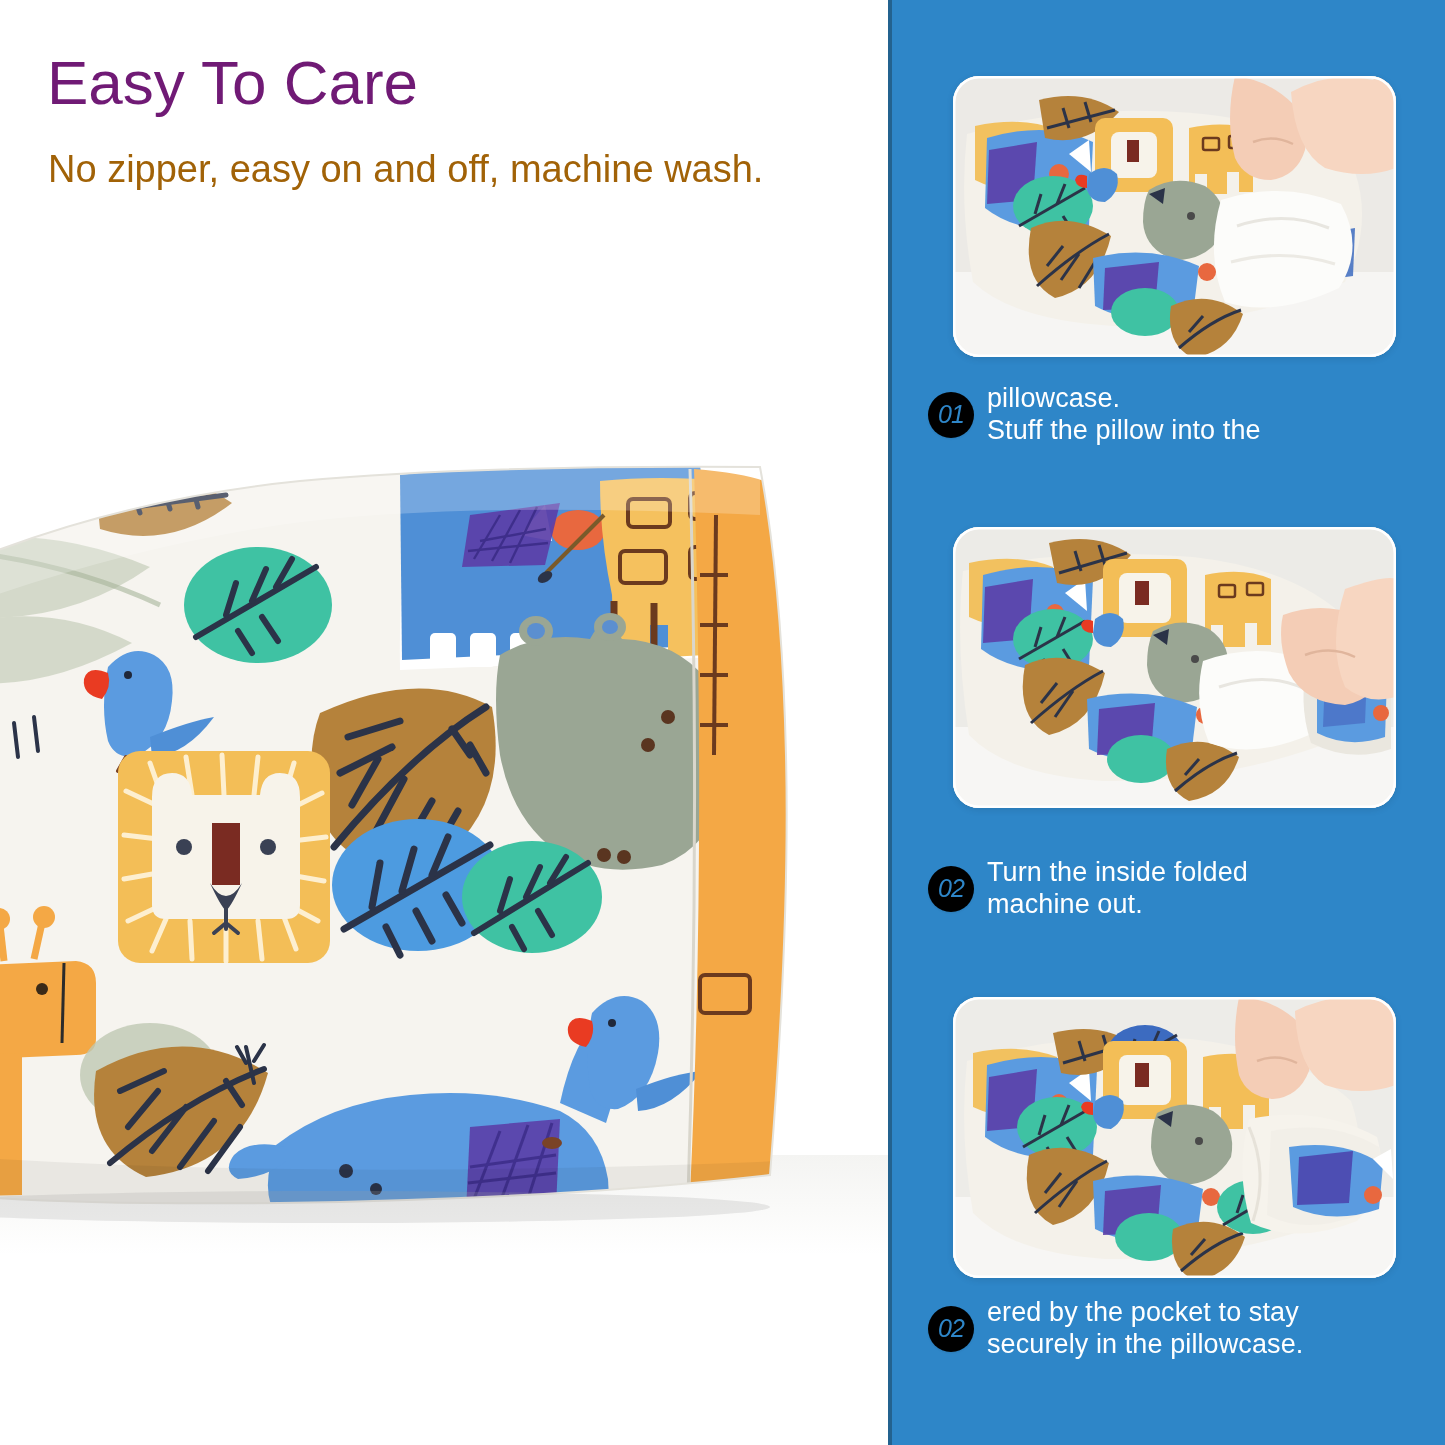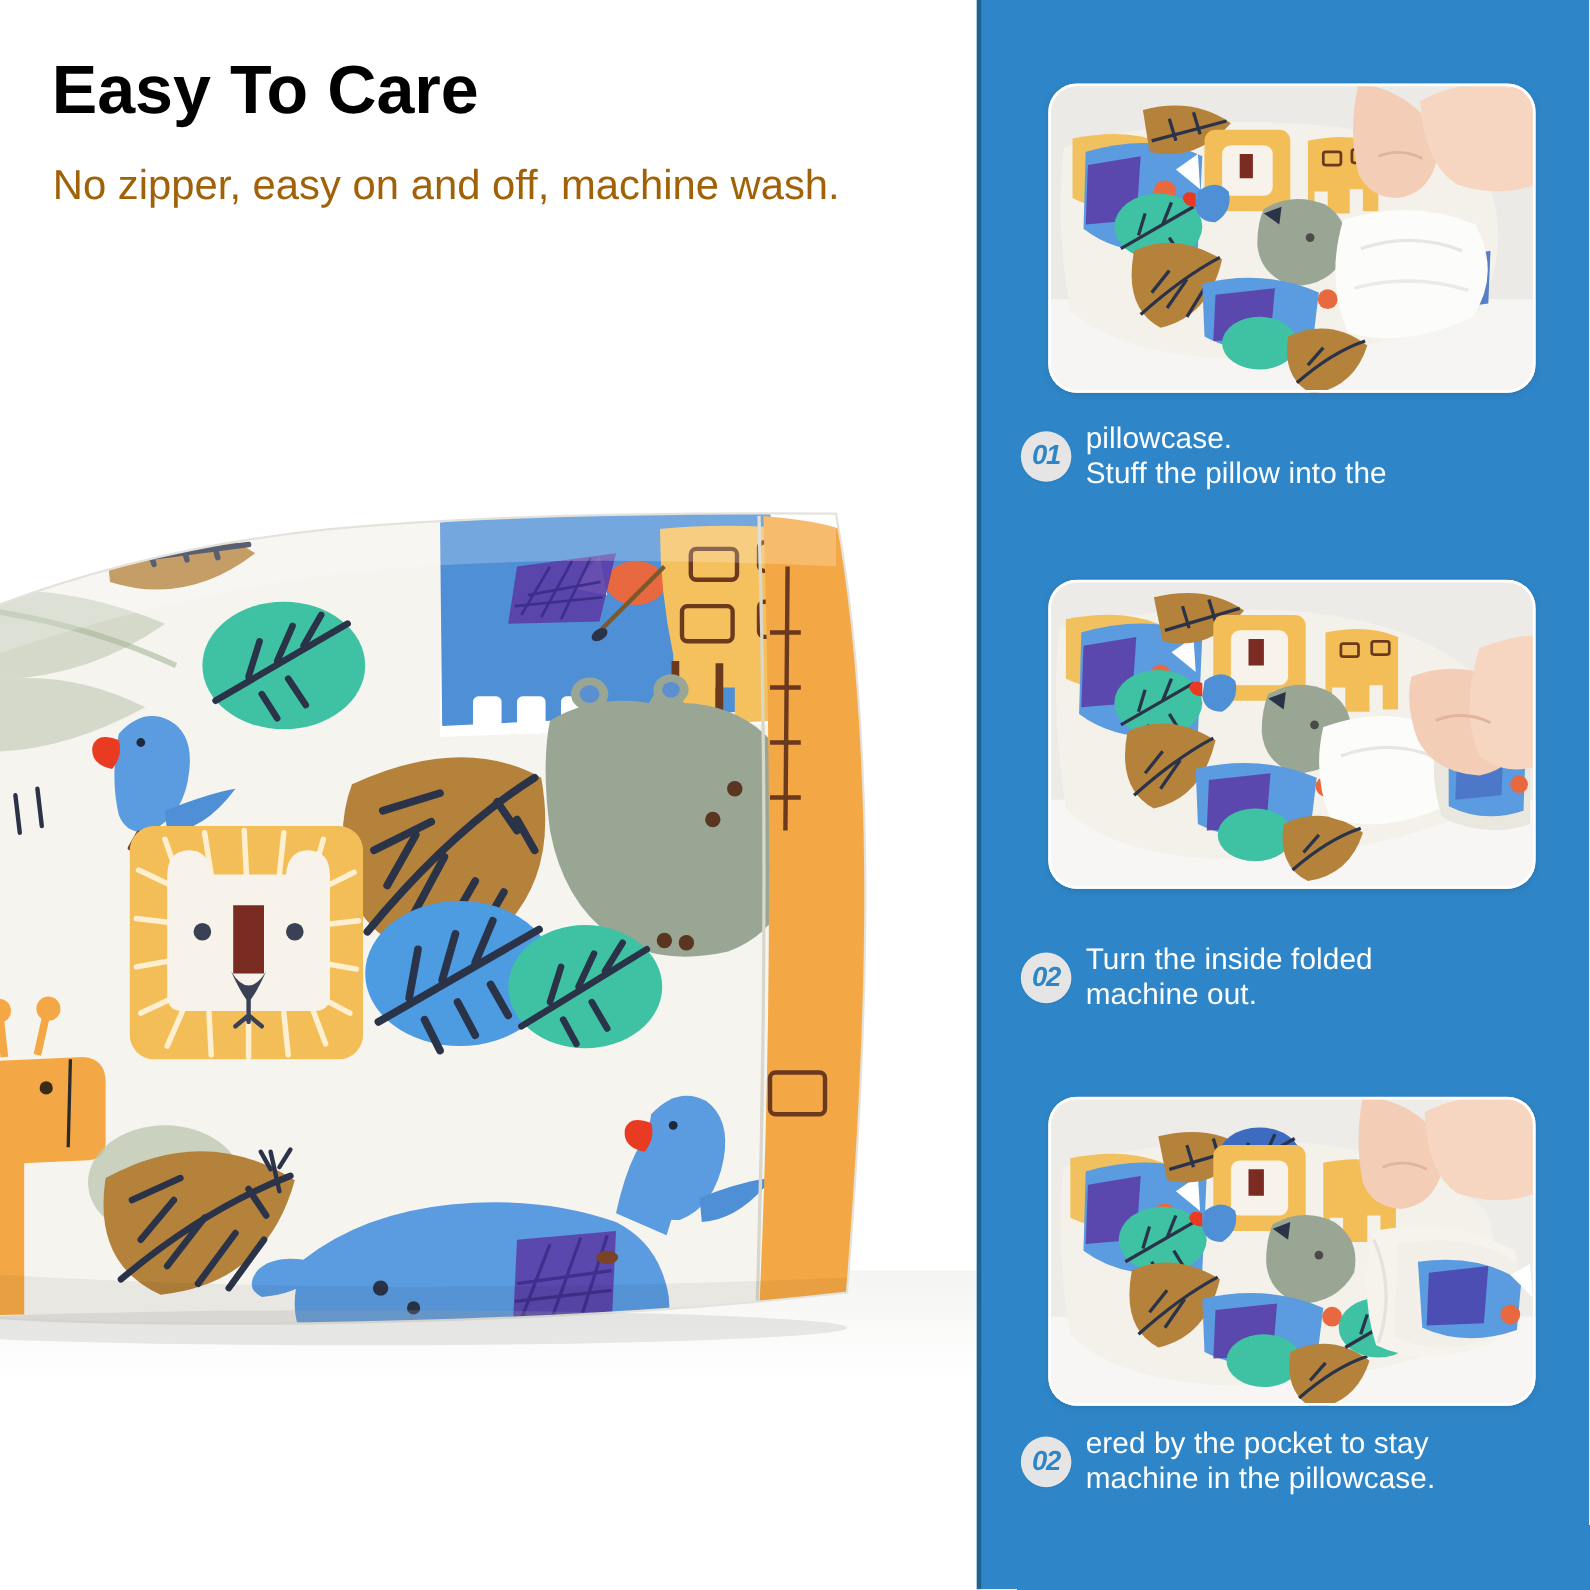--- a/index.html
+++ b/index.html
@@ -12,21 +12,21 @@
   }
   .page{position:relative;width:1445px;height:1445px;background:#fff;overflow:hidden;}
 
   
   .left-panel{
     position:absolute;left:0;top:0;width:888px;height:1445px;
     background:#ffffff;overflow:hidden;
   }
   .headline{
     position:absolute;left:47px;top:52px;
-    font-size:62px;font-weight:bold;color:#000000;
+    font-size:62px;font-weight:normal;color:#701a75;
     letter-spacing:0px;line-height:1;
     white-space:nowrap;
   }
   .subheadline{
     position:absolute;left:48px;top:148px;
     font-size:38px;color:#a16207;font-weight:normal;
     white-space:nowrap;
   }
 
   
@@ -70,22 +70,22 @@
   }
   .card svg{position:absolute;left:0;top:0;}
 
   .caption{
     position:absolute;display:flex;align-items:center;gap:13px;
     width:470px;
   }
   .badge{
     flex:0 0 auto;
     width:46px;height:46px;border-radius:50%;
-    background:#e5e5e5;color:#2E86C8;
-    font-size:25px;font-weight:bold;font-style:italic;
+    background:#000000;color:#2E86C8;
+    font-size:25px;font-weight:normal;font-style:italic;
     display:flex;align-items:center;justify-content:center;
     letter-spacing:-1px;
     box-shadow:0 1px 2px rgba(0,0,0,.08);
   }
   .caption-text{
     color:#ffffff;font-size:27px;line-height:1.18;
     font-weight:normal;letter-spacing:.1px;
   }
   .caption-text .ln{display:block;white-space:nowrap;}
 </style>
@@ -601,19 +601,19 @@
                    Q294 100 286 78 Q278 40 286 0 Z" fill="#F4CDB6"></path>
           <path d="M342 14 Q382 -6 424 2 L443 0 L443 88 Q408 100 372 88 Q344 70 342 14 Z" fill="#F7D6C1"></path>
           <path d="M304 64 Q324 56 344 66" stroke="#e0b59c" stroke-width="2.5" fill="none"></path>
           <rect x="1" y="1" width="441" height="279" rx="25" fill="none" stroke="#ffffff" stroke-width="3"></rect>
         </svg>
       </div>
       <div class="caption" style="left:40px;top:1297px;">
         <div class="badge">02</div>
         <div class="caption-text">
           <span class="ln">ered by the pocket to stay</span>
-          <span class="ln">machine in the pillowcase.</span>
+          <span class="ln">securely in the pillowcase.</span>
         </div>
       </div>
     </div>
 
   </div>
 </div>
 
 </body></html>

